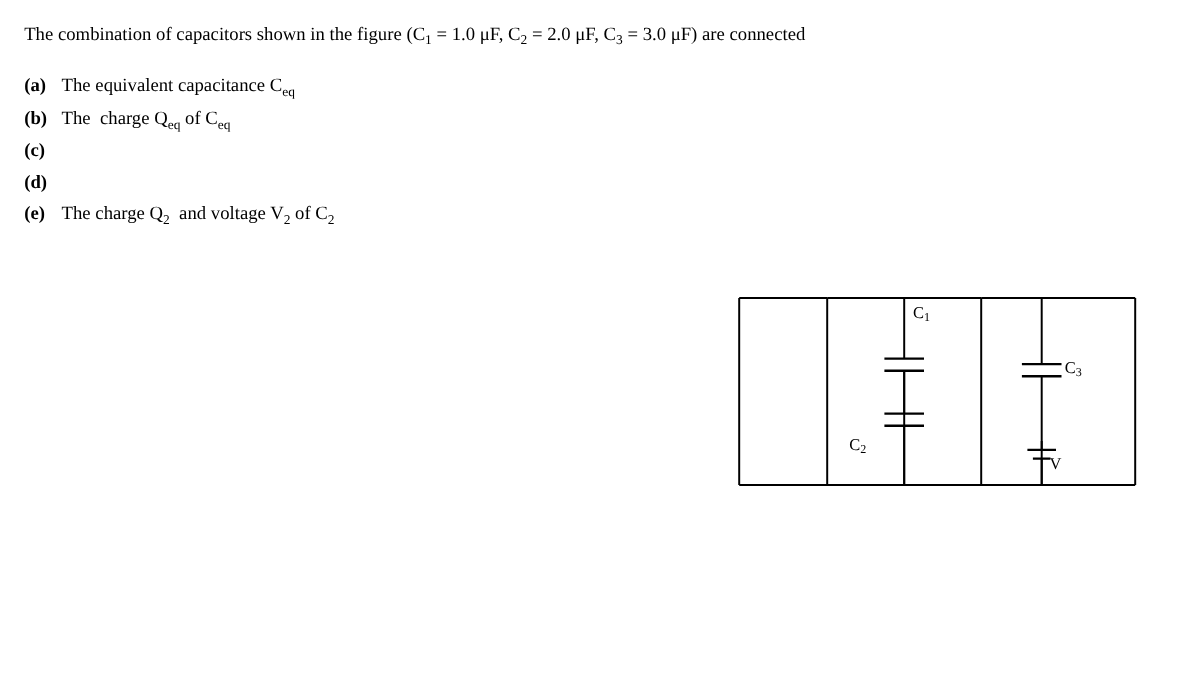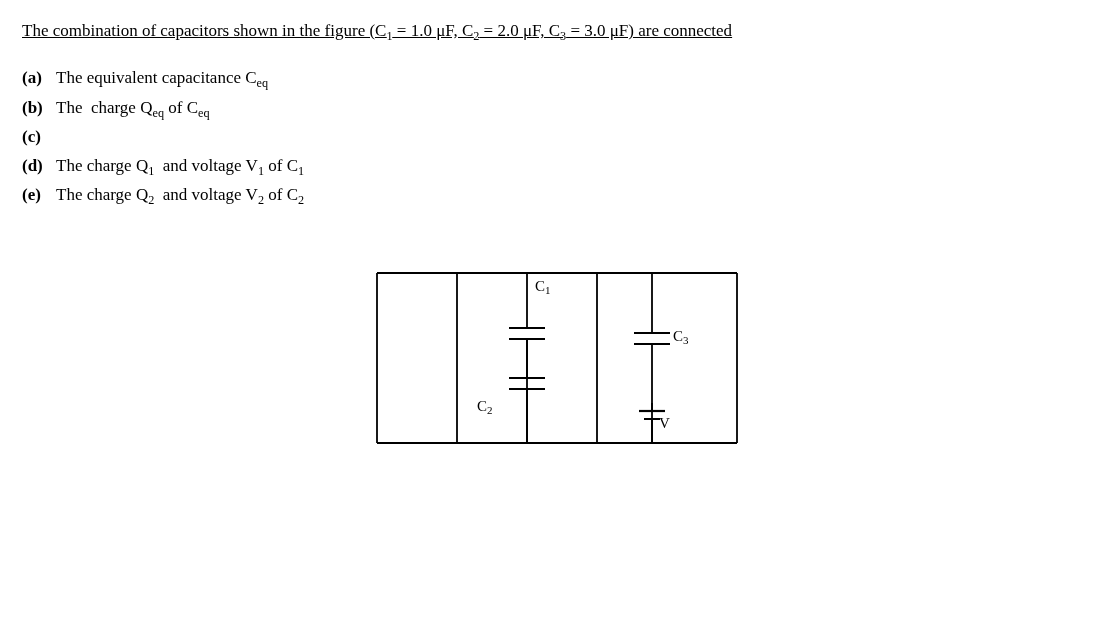--- a/index.html
+++ b/index.html
@@ -8,42 +8,41 @@
       font-family: "Times New Roman", Times, serif;
       font-size: 17px;
       color: #000;
       padding: 18px 22px;
       width: 1094px;
       min-height: 626px;
     }
     .intro {
       line-height: 1.55;
       margin-bottom: 18px;
-      text-decoration: underline;
     }
     .questions {
       margin-bottom: 22px;
       line-height: 1.65;
     }
     .questions p {
       display: flex;
       align-items: baseline;
       gap: 6px;
     }
     .label {
       font-weight: bold;
       min-width: 28px;
     }
     sub {
       font-size: 0.72em;
       vertical-align: sub;
     }
     .diagram-area {
       display: flex;
-      justify-content: center;
+      justify-content: flex-end;
       padding-left: 40px;
       margin-top: 10px;
     }
     svg text {
       font-family: "Times New Roman", Times, serif;
       font-size: 15px;
       fill: #000;
     }
   </style>
 </head>
@@ -60,21 +59,20 @@
   </p>
   <p>
     <span class="label"><strong>(b)</strong></span>
     <span>The &nbsp;charge Q<sub>eq</sub> of C<sub>eq</sub></span>
   </p>
   <p>
     <span class="label"><strong>(c)</strong></span>
   </p>
   <p>
     <span class="label"><strong>(d)</strong></span>
-    <span>The charge Q<sub>1</sub> &nbsp;and voltage V<sub>1</sub> of C<sub>1</sub></span>
   </p>
   <p>
     <span class="label"><strong>(e)</strong></span>
     <span>The charge Q<sub>2</sub> &nbsp;and voltage V<sub>2</sub> of C<sub>2</sub></span>
   </p>
 </div>
 
 <div class="diagram-area">
 
   <svg width="420" height="240" viewBox="0 0 420 240">

